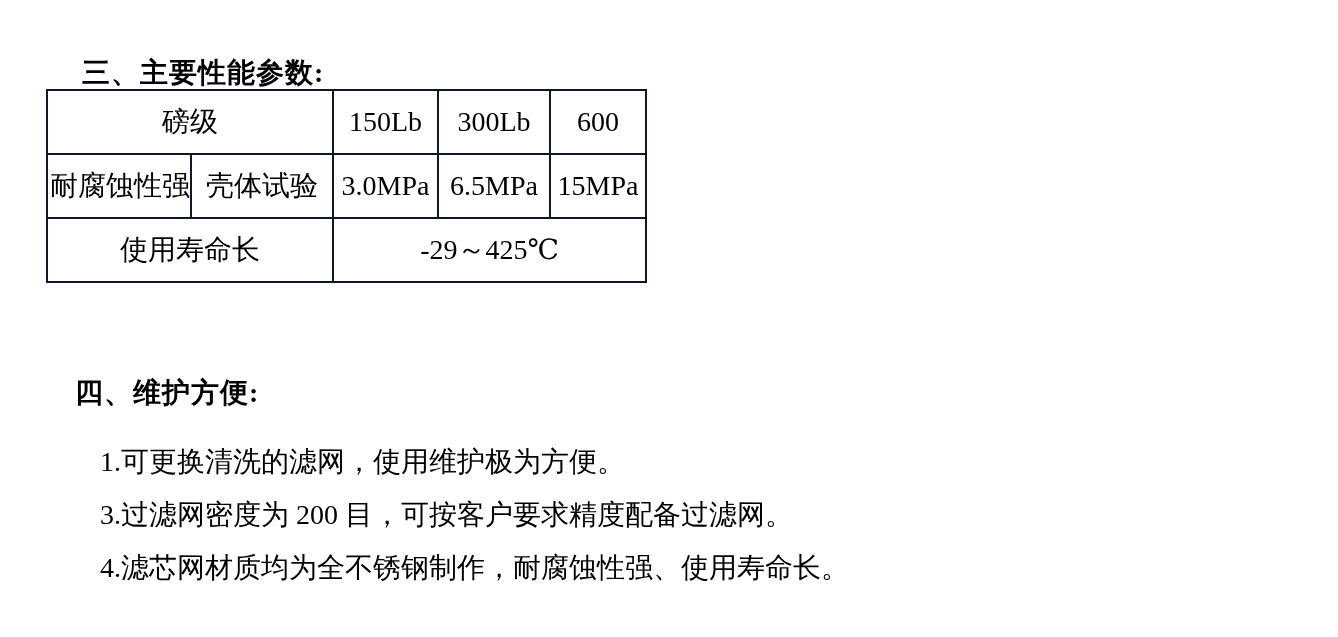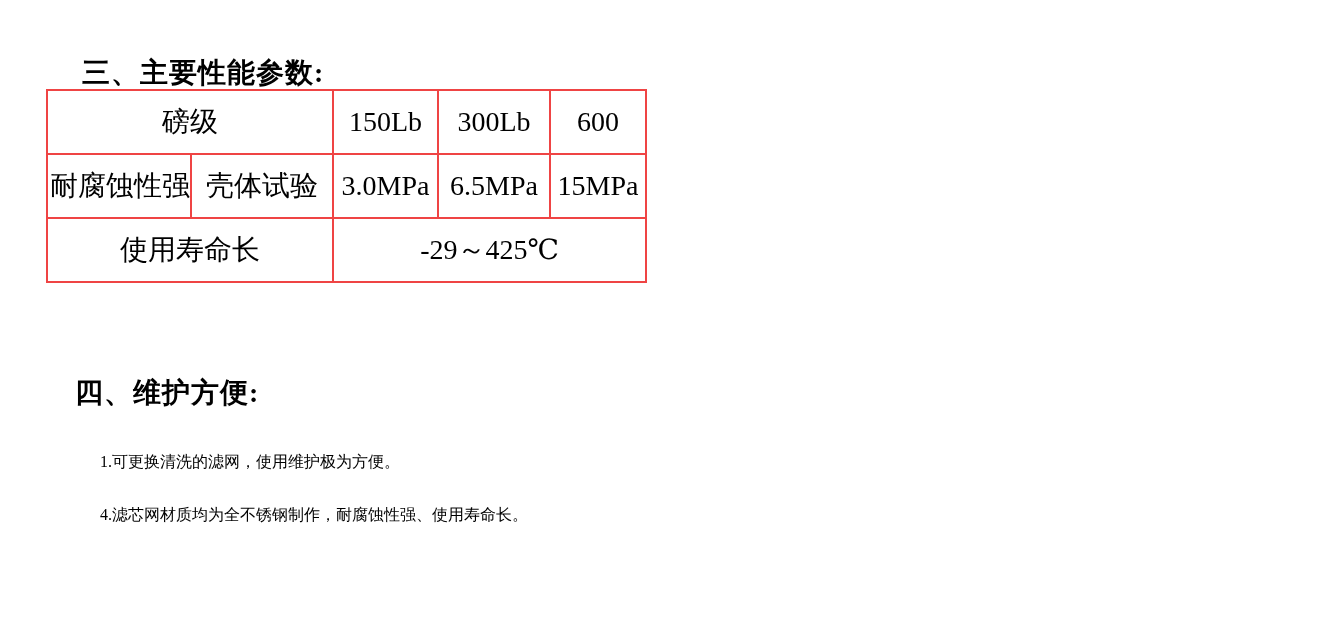--- a/index.html
+++ b/index.html
@@ -30,38 +30,38 @@
 
   table.spec-table {
     position: absolute;
     left: 14px;
     top: 57px;
     border-collapse: collapse;
     table-layout: fixed;
     width: 599px;
   }
   table.spec-table td {
-    border: 2px solid #ef4444;
+    border: 2px solid #0f172a;
     text-align: center;
     vertical-align: middle;
     font-size: 28px;
     white-space: nowrap;
     padding: 0 2px;
   }
   tr.row-h64 { height: 64px; }
   tr.row-h63 { height: 63px; }
 
   .features-list {
     position: absolute;
     left: 36px;
     top: 371px;
     list-style: none;
   }
   .features-list .feature-item {
-    font-size: 16px;
+    font-size: 28px;
     line-height: 53px;
     height: 53px;
     white-space: nowrap;
   }
 </style>
 </head>
 <body>
 
 <div class="page">
 
@@ -93,16 +93,17 @@
         <td colspan="2">使用寿命长</td>
         <td colspan="3">-29～425℃</td>
       </tr>
     </tbody>
   </table>
 
   <div class="sec-heading heading-features">四、维护方便:</div>
 
   <ul class="features-list">
     <li class="feature-item">1.可更换清洗的滤网，使用维护极为方便。</li>
+    <li class="feature-item">3.过滤网密度为 200 目，可按客户要求精度配备过滤网。</li>
     <li class="feature-item">4.滤芯网材质均为全不锈钢制作，耐腐蚀性强、使用寿命长。</li>
   </ul>
 
 </div>
 
 </body></html>

